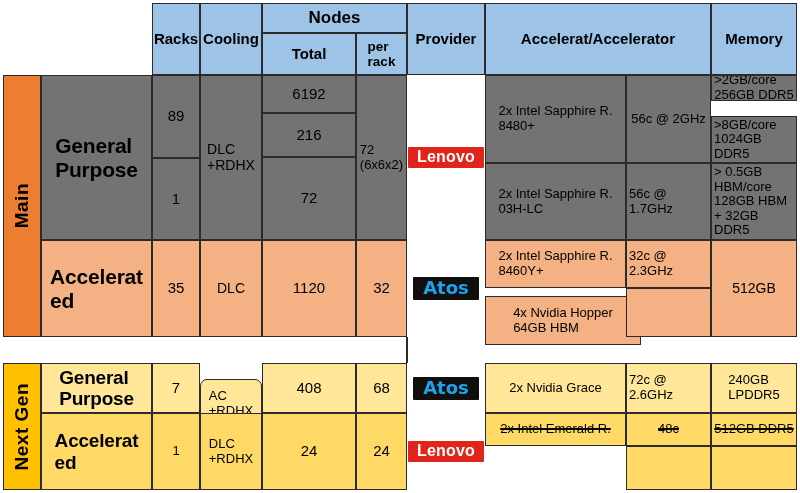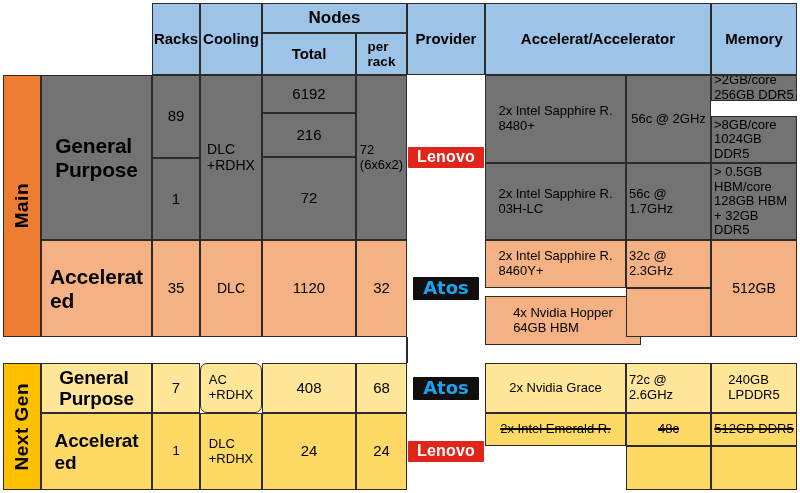--- a/index.html
+++ b/index.html
@@ -202,21 +202,21 @@
 
   <div class="cell side-ng" style="left:3px; top:363px; width:38px; height:127px;">
     <span class="side-label">Next Gen</span>
   </div>
 
   <div class="cell ng-gp rowname-ng" style="left:41px; top:363px; width:111px; height:50px;">General
 Purpose</div>
 
   <div class="cell ng-gp num" style="left:152px; top:363px; width:48px; height:50px;">7</div>
 
-  <div class="cell ng-gp txt-sm" style="left:200px; top:363px; width:62px; height:50px;border-radius:7px;">AC
+  <div class="cell ng-gp txt-sm" style="left:200px; top:379px; width:62px; height:50px;border-radius:7px;">AC
 +RDHX</div>
 
   <div class="cell ng-gp num" style="left:262px; top:363px; width:94px; height:50px;">408</div>
 
   <div class="cell ng-gp num" style="left:356px; top:363px; width:51px; height:50px;">68</div>
 
   <div class="cell ng-gp logo-wrap" style="left:407px; top:363px; width:78px; height:50px;">
     <span class="logo-atos">Atos</span>
   </div>
 

